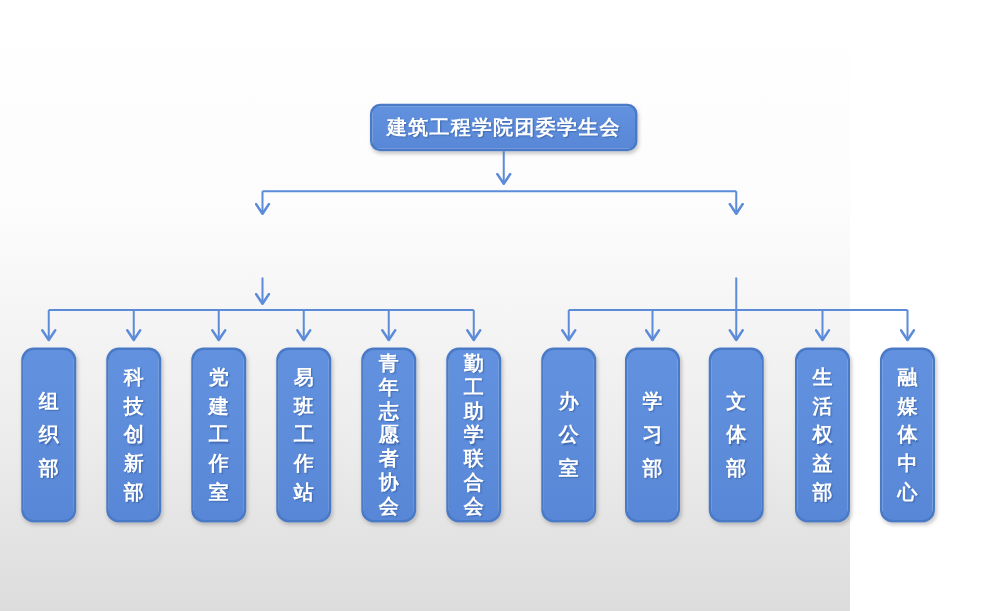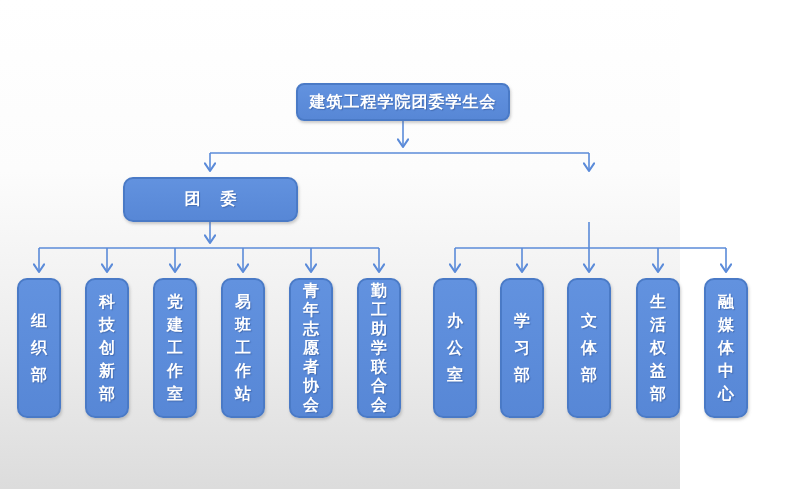--- a/index.html
+++ b/index.html
@@ -97,23 +97,20 @@
       <path d="M522,248 L522,272" marker-end="url(#arrow)"></path>
       <path d="M658,248 L658,272" marker-end="url(#arrow)"></path>
       <path d="M726,248 L726,272" marker-end="url(#arrow)"></path>
     </g>
   </svg>
 
   <div class="box root-box">
     <span>建筑工程学院团委学生会</span>
   </div>
 
-  <div class="box l2-box branch-0">
-    <span>团委</span>
-  </div>
 
   <div class="box l3-box" style="left:17px">
     <span class="v-label" style="gap: 11px;">
         <span>组</span>
         <span>织</span>
         <span>部</span>
       </span>
   </div>
   <div class="box l3-box" style="left:85px">
     <span class="v-label" style="gap: 7px;">

